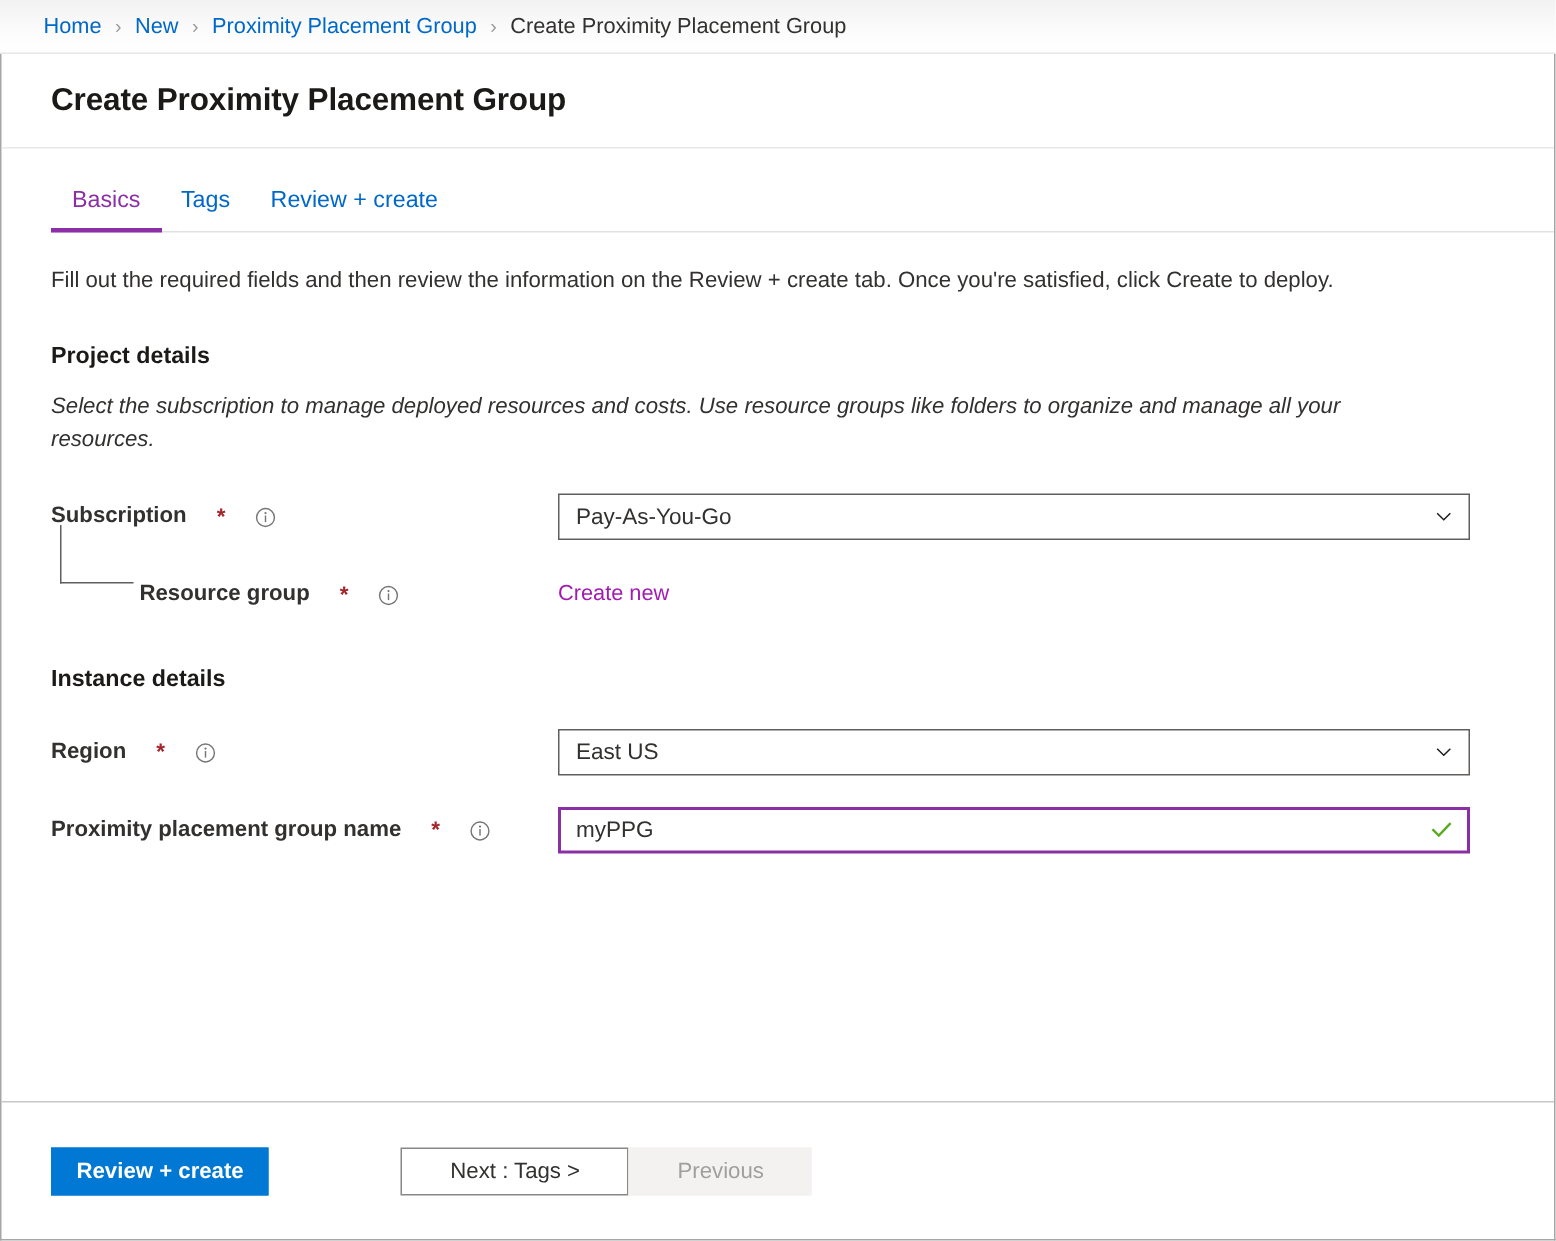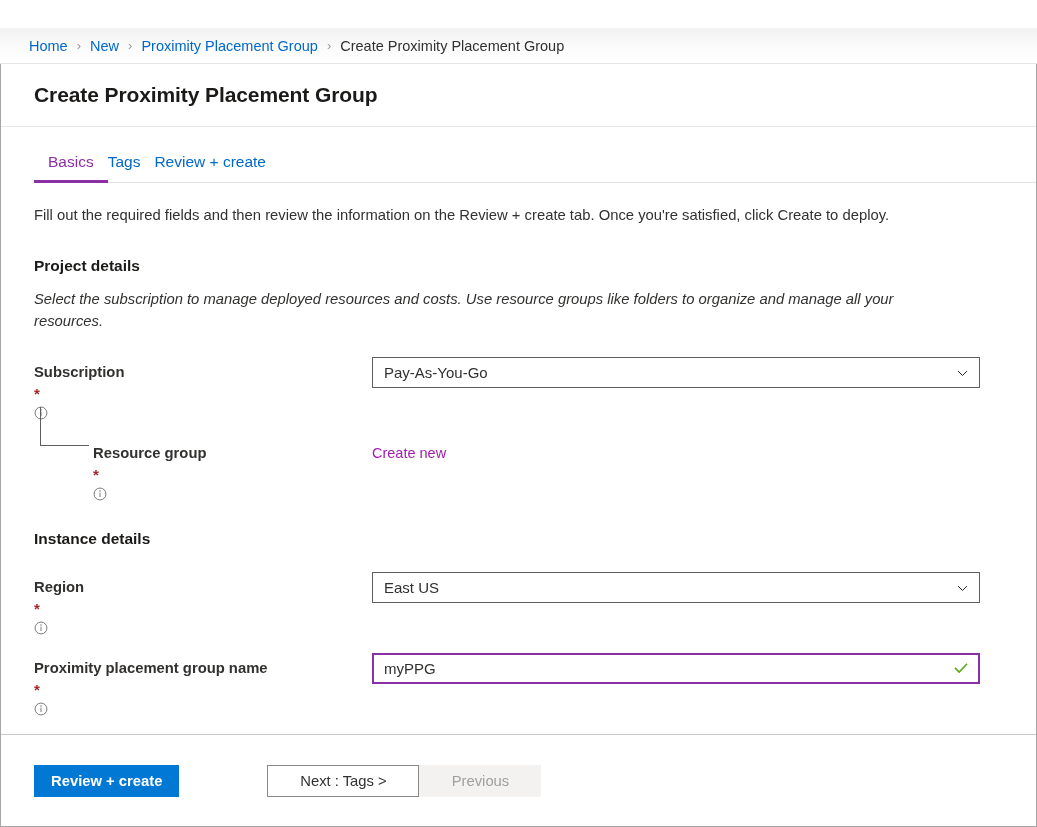--- a/index.html
+++ b/index.html
@@ -28,21 +28,20 @@
   
   .breadcrumb-bar {
     height: 36px;
     flex: 0 0 36px;
     background: linear-gradient(to bottom, #f2f2f2 0%, #fbfbfb 55%, #ffffff 100%);
     border-bottom: 1px solid #e6e6e6;
     display: flex;
     align-items: center;
     padding-left: 29px;
     box-sizing: border-box;
-    margin-top: 28px;
   }
   .crumb {
     font-size: 14.5px;
     color: #0068c9;
     cursor: pointer;
     white-space: nowrap;
   }
   .crumb.current {
     color: #323130;
     cursor: default;
@@ -84,21 +83,21 @@
 
   
   .tabs-wrap {
     flex: 0 0 auto;
     padding: 26px 0 0 33px;
     position: relative;
   }
   .tabs {
     display: flex;
     align-items: center;
-    gap: 0;
+    gap: 13px;
     position: relative;
     z-index: 2;
   }
   .tab {
     font-size: 15.5px;
     color: #0068c9;
     padding: 0 14px 9px 14px;
     cursor: pointer;
     white-space: nowrap;
     border-bottom: 3px solid transparent;
@@ -168,24 +167,23 @@
     box-sizing: border-box;
     position: relative;
   }
   .label-cell.indent { padding-left: 59px; }
 
   .field-label {
     font-size: 14.8px;
     font-weight: bold;
     color: #323130;
     display: inline-flex;
-    align-items: flex-start;
-    gap: 5px;
+    align-items: center;
+    gap: 20px;
     white-space: nowrap;
-    flex-direction: column;
   }
   .req {
     color: #a4262c;
     font-weight: bold;
     font-size: 15px;
     line-height: 1;
     position: relative;
     top: 1px;
   }
   .info-icon {

